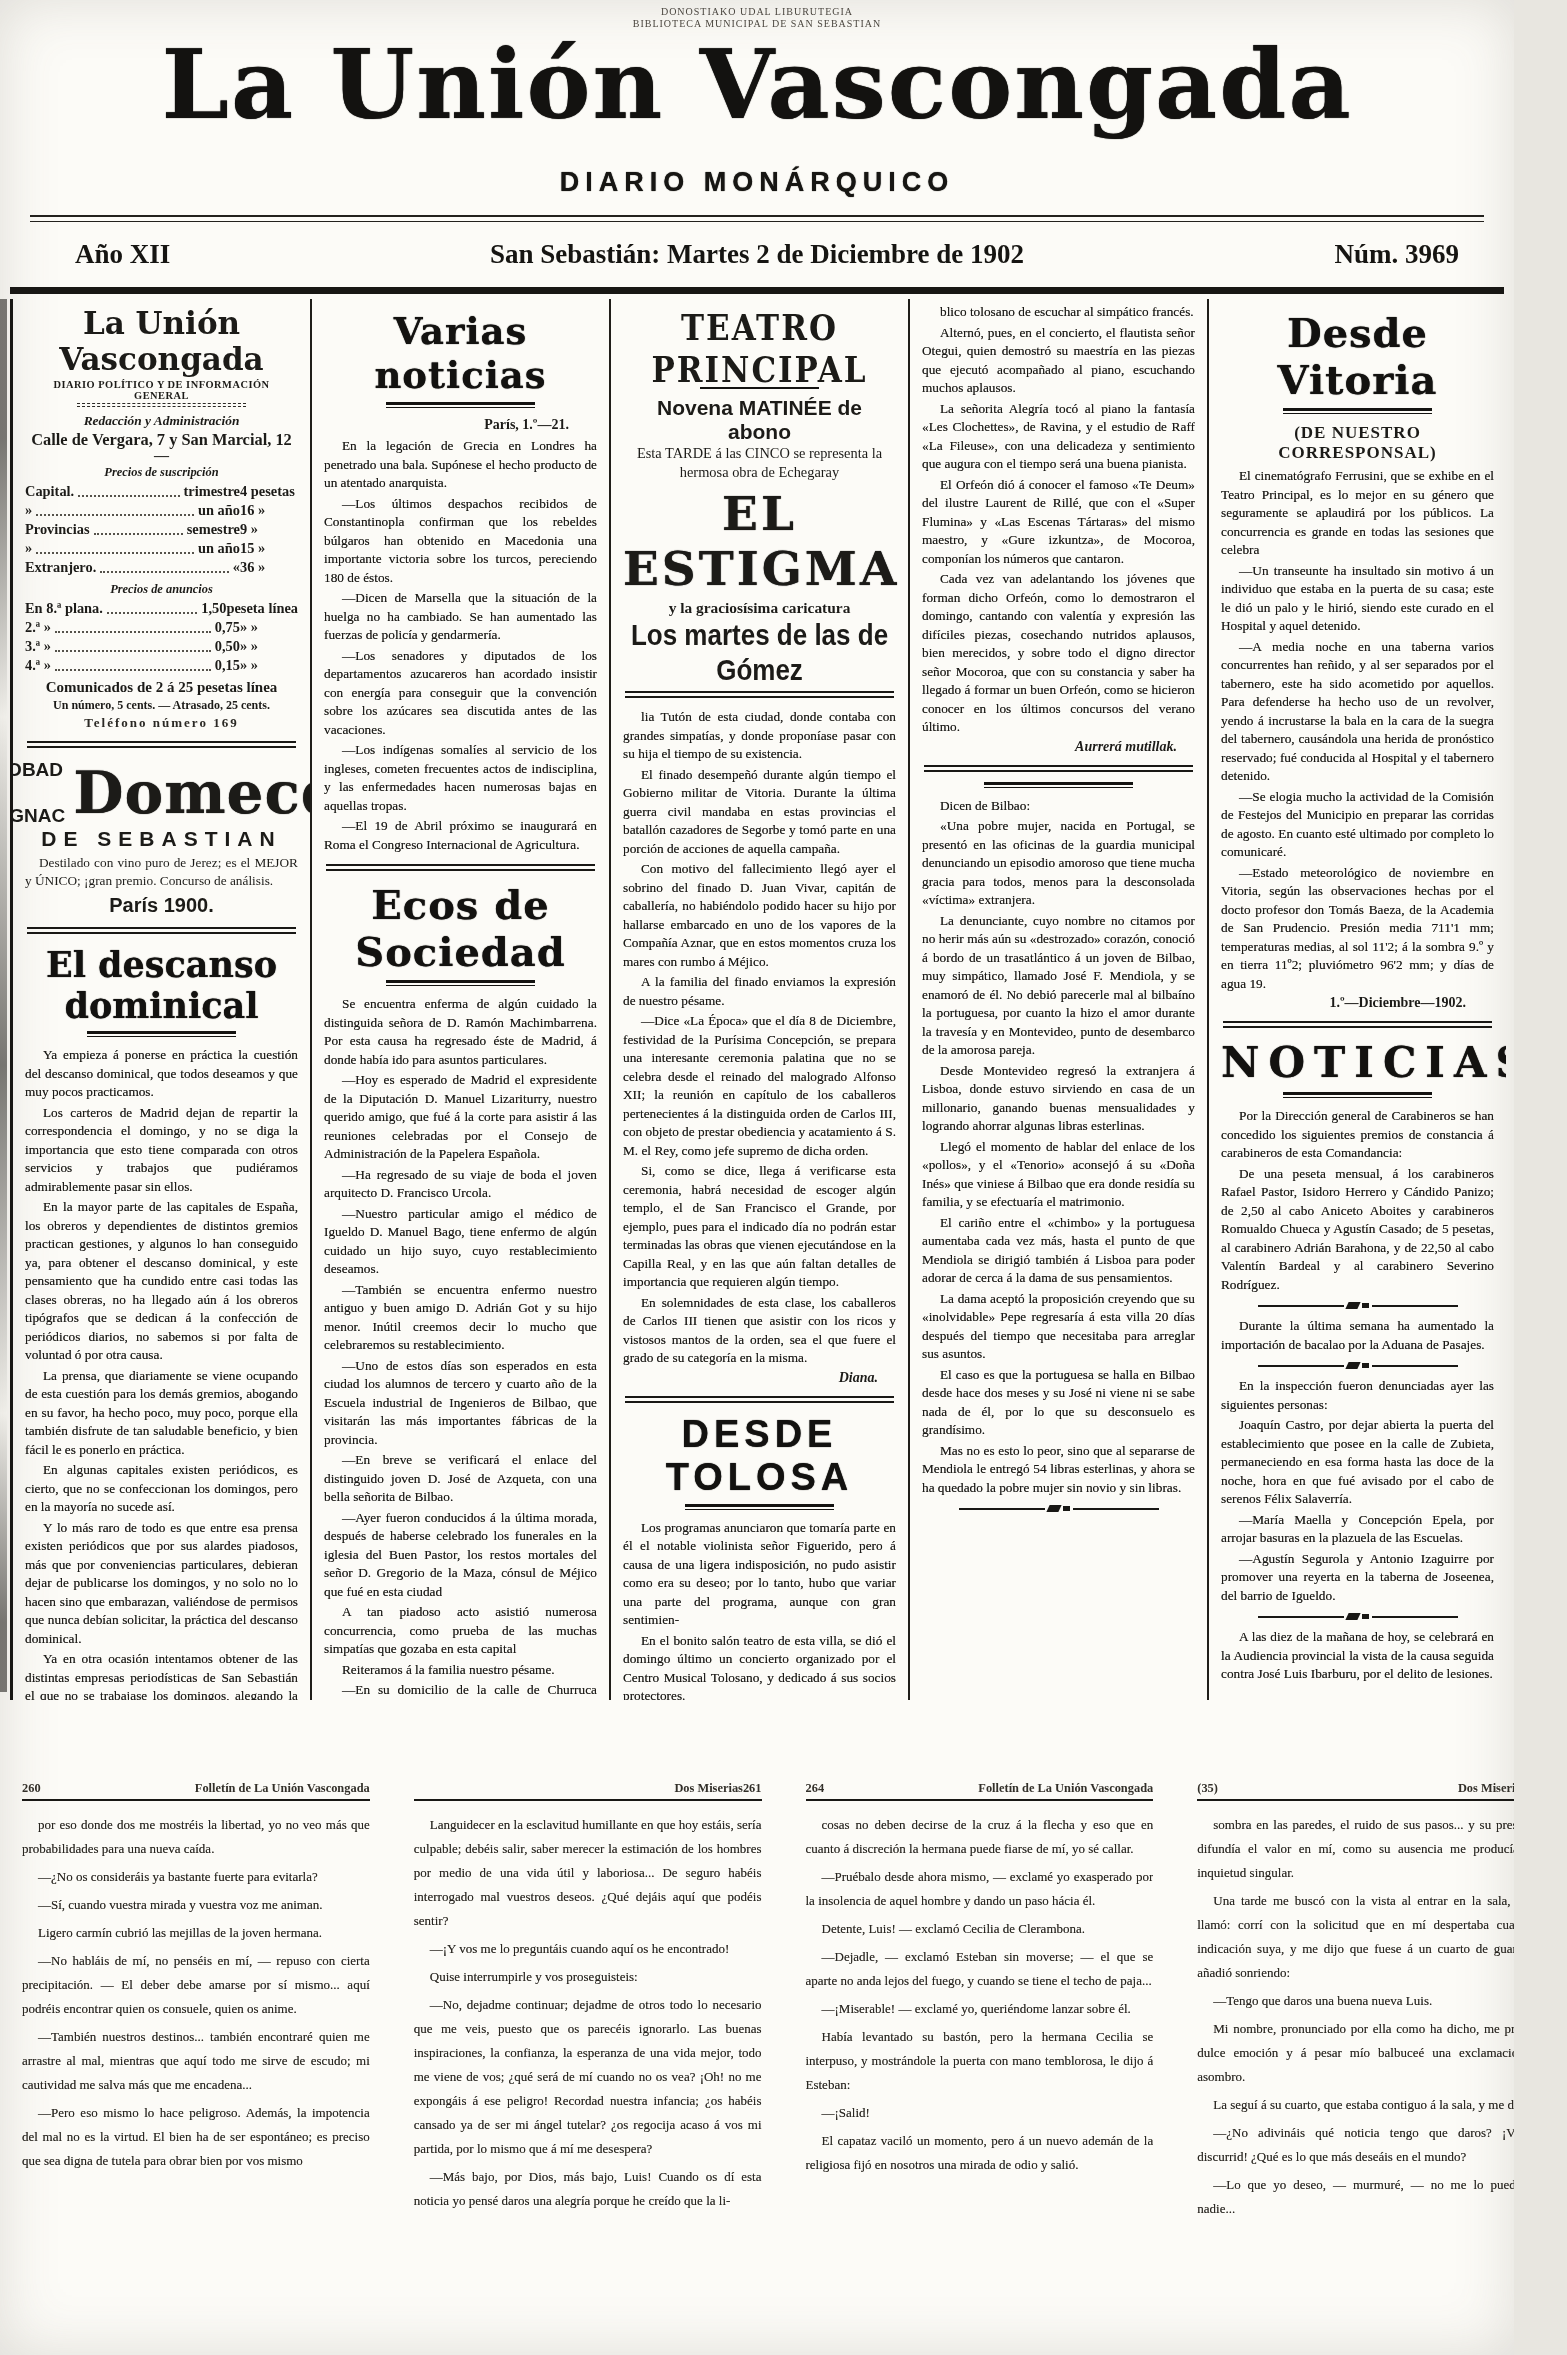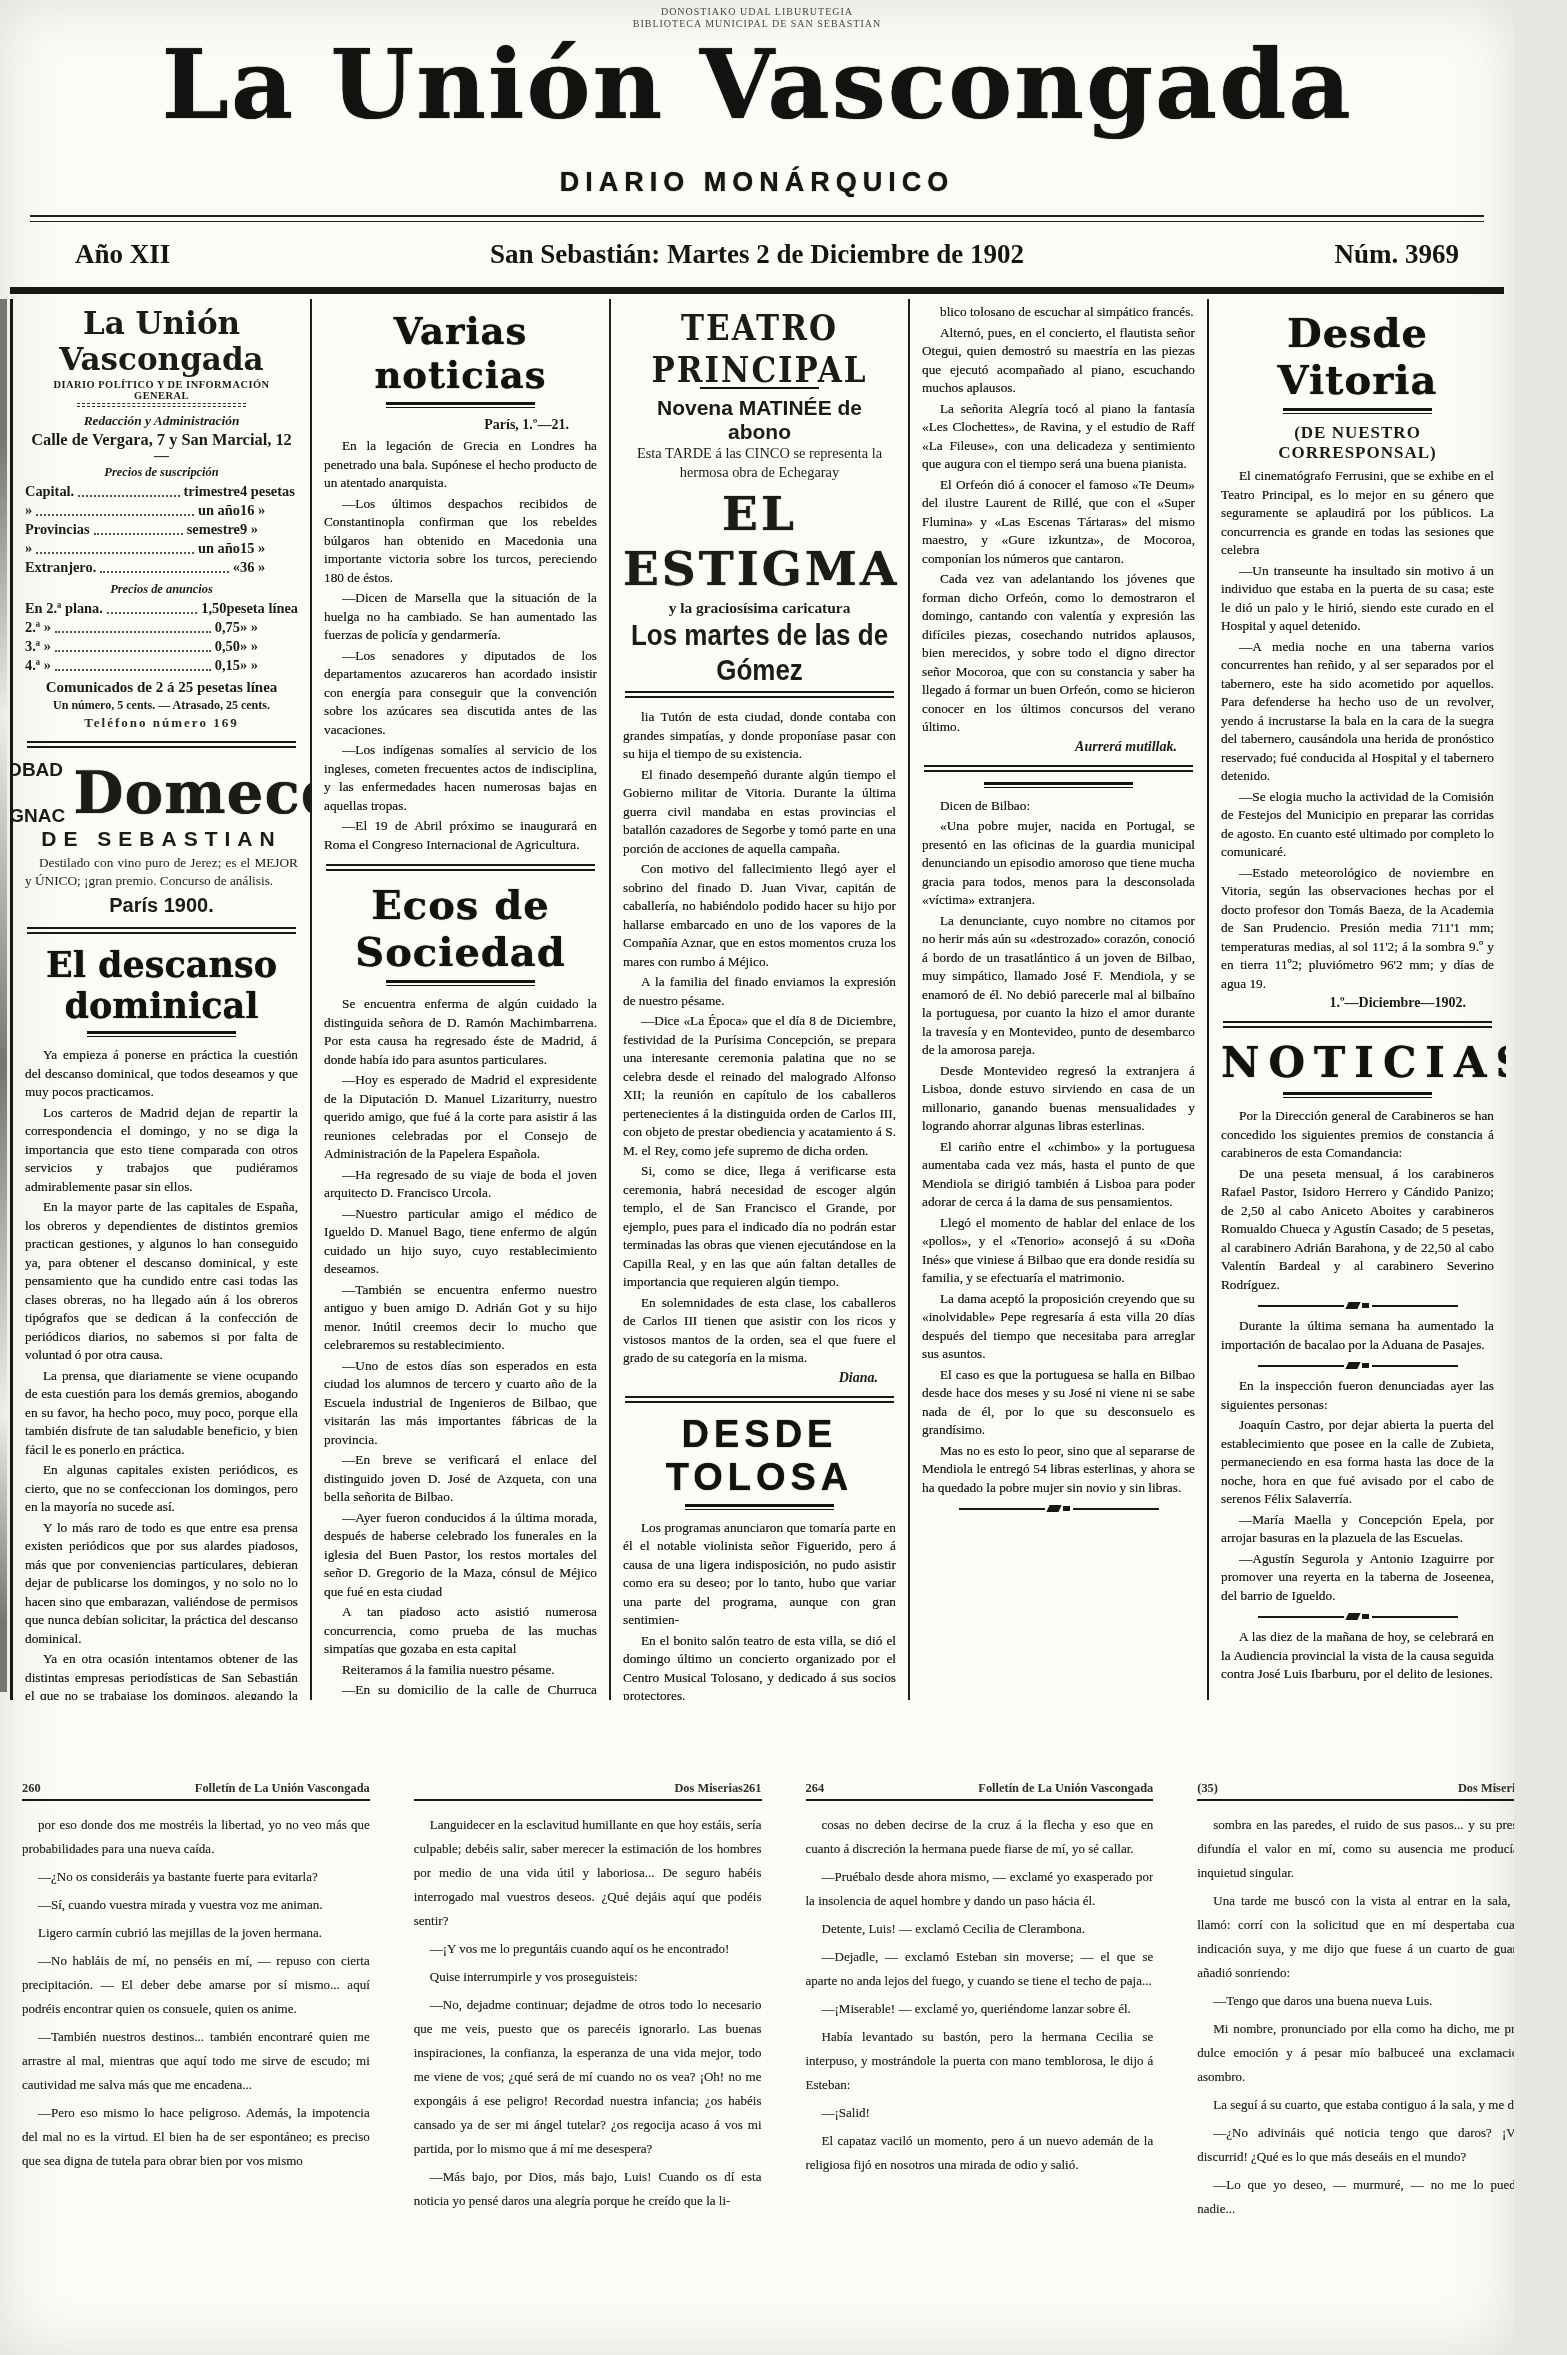--- a/index.html
+++ b/index.html
@@ -168,21 +168,21 @@
               <span class="pl">Extranjero.</span>
               <span class="dots"></span>
               <span class="pm">«</span>
               <span class="pr">36  »</span>
             </div>
           </div>
         <div class="ib-sec">Precios de anuncios</div>
         <div>
 
             <div class="prow">
-              <span class="pl">En 2.ª plana.</span>
+              <span class="pl">En 8.ª plana.</span>
               <span class="dots"></span>
               <span class="pm">1,50</span>
               <span class="pr">peseta línea</span>
             </div>
 
             <div class="prow">
               <span class="pl">2.ª  »</span>
               <span class="dots"></span>
               <span class="pm">0,75</span>
               <span class="pr">»  »</span>
@@ -335,22 +335,22 @@
       <div class="sep"></div>
 
       <div>
         <div class="hl-rule"></div>
         <p class="lead-line">Dicen de Bilbao:</p>
         <div>
 
         <p>«Una pobre mujer, nacida en Portugal, se presentó en las oficinas de la guardia municipal denunciando un episodio amoroso que tiene mucha gracia para todos, menos para la desconsolada «víctima» extranjera.</p>
             <p>La denunciante, cuyo nombre no citamos por no herir más aún su «destrozado» corazón, conoció á bordo de un trasatlántico á un joven de Bilbao, muy simpático, llamado José F. Mendiola, y se enamoró de él. No debió parecerle mal al bilbaíno la portuguesa, por cuanto la hizo el amor durante la travesía y en Montevideo, punto de desembarco de la amorosa pareja.</p>
             <p>Desde Montevideo regresó la extranjera á Lisboa, donde estuvo sirviendo en casa de un millonario, ganando buenas mensualidades y logrando ahorrar algunas libras esterlinas.</p>
+            <p>Llegó el momento de hablar del enlace de los «pollos», y el «Tenorio» aconsejó á su «Doña Inés» que viniese á Bilbao que era donde residía su familia, y se efectuaría el matrimonio.</p>
             <p>El cariño entre el «chimbo» y la portuguesa aumentaba cada vez más, hasta el punto de que Mendiola se dirigió también á Lisboa para poder adorar de cerca á la dama de sus pensamientos.</p>
-            <p>Llegó el momento de hablar del enlace de los «pollos», y el «Tenorio» aconsejó á su «Doña Inés» que viniese á Bilbao que era donde residía su familia, y se efectuaría el matrimonio.</p>
             <p>La dama aceptó la proposición creyendo que su «inolvidable» Pepe regresaría á esta villa 20 días después del tiempo que necesitaba para arreglar sus asuntos.</p>
             <p>El caso es que la portuguesa se halla en Bilbao desde hace dos meses y su José ni viene ni se sabe nada de él, por lo que su desconsuelo es grandísimo.</p>
             <p>Mas no es esto lo peor, sino que al separarse de Mendiola le entregó 54 libras esterlinas, y ahora se ha quedado la pobre mujer sin novio y sin libras.</p>
           </div>
         <div class="flourish">
             <span class="fl"></span>
             <span class="fd"></span>
             <span class="fd2"></span>
             <span class="fl"></span>
           </div>

